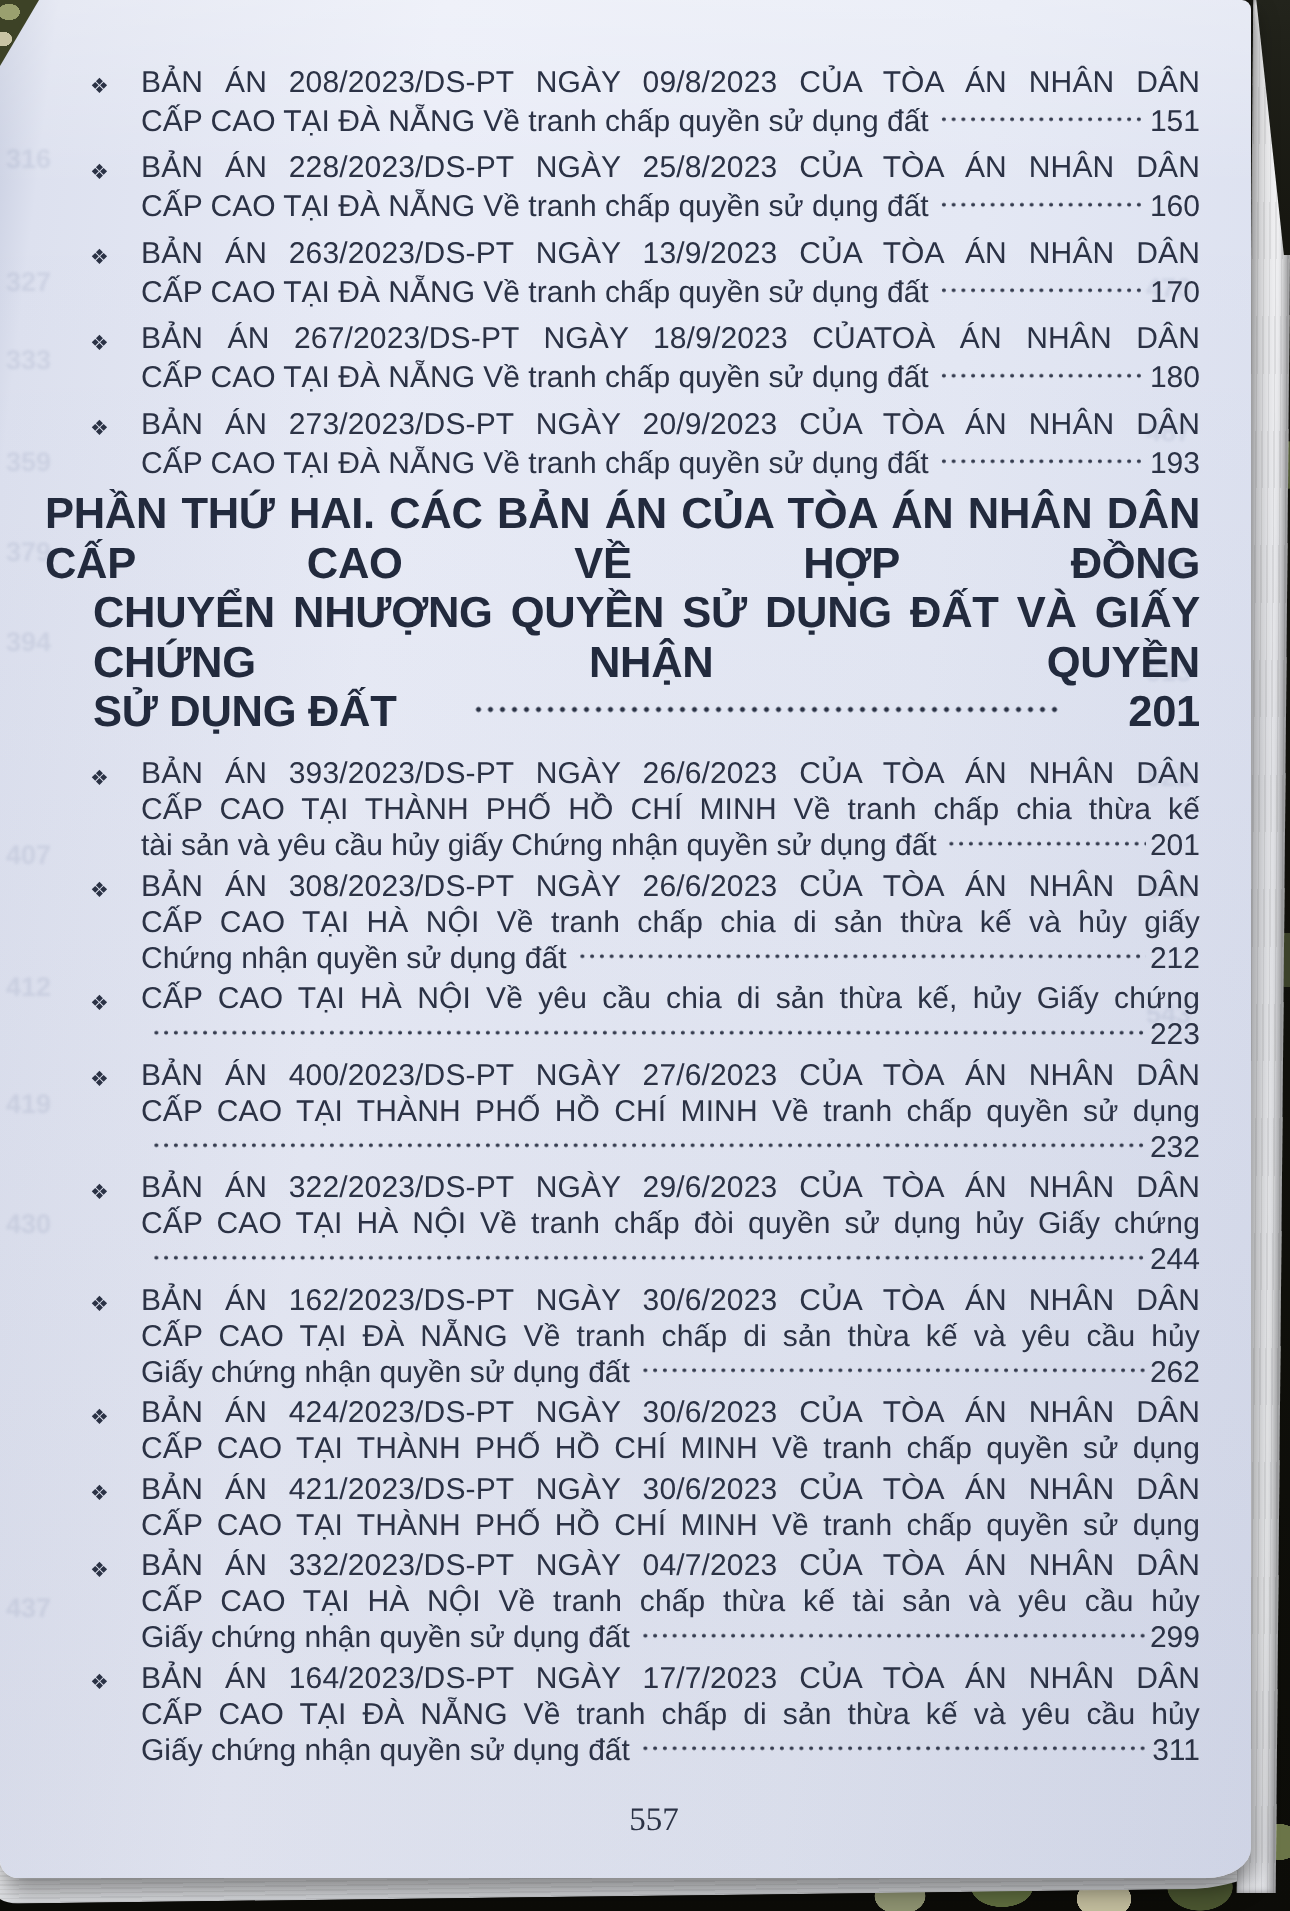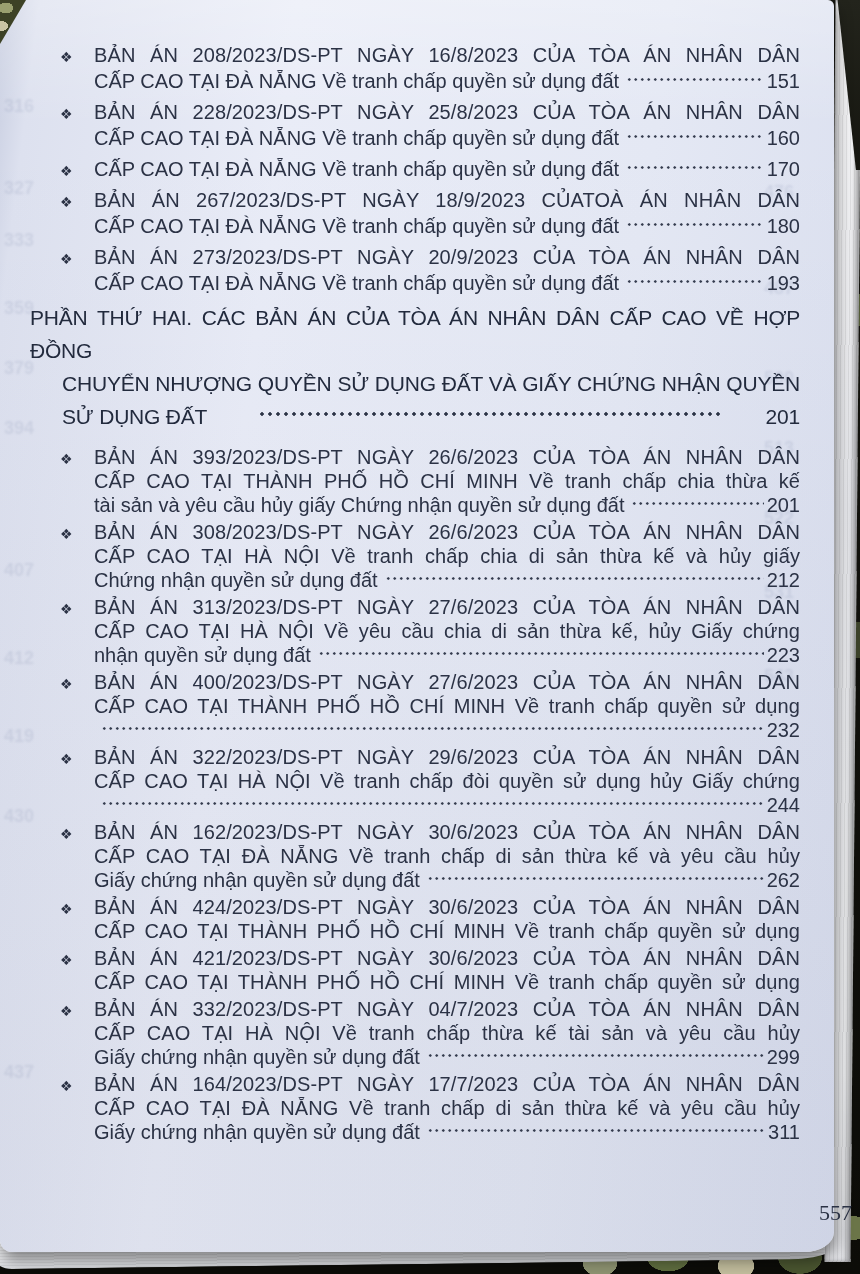--- a/index.html
+++ b/index.html
@@ -77,34 +77,34 @@
   .lastline{display:flex;align-items:center;width:706px;}
   .lastline .txt{white-space:nowrap;}
   .dots{
     flex:1 1 auto;min-width:26px;height:7px;margin:0 3px 4px 7px;
     background-image:radial-gradient(circle,rgba(43,50,69,.95) 1.05px,rgba(43,50,69,0) 1.45px);
     background-size:6.5px 7px;background-repeat:repeat-x;background-position:0 100%;
   }
   .pg{white-space:nowrap;}
   
   .heading{
-    margin:2px 0 12px 0;font-weight:400;font-size:21px;line-height:33px;
+    margin:2px 0 12px 0;font-weight:700;font-size:29px;line-height:33px;
     color:#222a3d;letter-spacing:-0.2px;width:770px;
   }
   .heading .h1{text-align:justify;text-align-last:justify;}
   .heading .ind{margin-left:32px;width:738px;}
   .heading .lastline{width:738px;gap:41px;}
   .heading .dots{
     height:8px;margin:0 3px 6px 10px;
     background-image:radial-gradient(circle,rgba(34,42,61,.95) 1.5px,rgba(34,42,61,0) 1.9px);
     background-size:8px 8px;
   }
   
   .folio{
-    position:absolute;left:20px;top:1200px;width:832px;text-align:right;
+    position:absolute;left:20px;top:1200px;width:832px;text-align:center;
     font-family:"Liberation Serif",serif;font-size:22px;color:#2b3245;
   }
   
   .ghost{
     position:absolute;font-size:18px;font-weight:700;color:#6e7b9e;
     opacity:.15;filter:blur(1.1px);
   }
   .ghost.gl{left:4px;}
   .ghost.gr{left:764px;}
 </style>
@@ -135,38 +135,39 @@
   <span class="ghost gr" style="top:438px">513</span>
   <span class="ghost gr" style="top:508px">522</span>
   <span class="ghost gr" style="top:582px">531</span>
   <span class="ghost gr" style="top:666px">543</span>
 
   <div class="content">
 
     <div class="part1">
       <div class="entry">
         <span class="bullet">❖</span>
-        <div class="l jline">BẢN ÁN 208/2023/DS-PT NGÀY 16/8/2023 CỦA TÒA ÁN NHÂN DÂN</div>
+        <div class="l jline">BẢN ÁN 208/2023/DS-PT NGÀY 09/8/2023 CỦA TÒA ÁN NHÂN DÂN</div>
         <div class="l lastline">
           <span class="txt">CẤP CAO TẠI ĐÀ NẴNG Về tranh chấp quyền sử dụng đất</span>
           <span class="dots"></span>
           <span class="pg">151</span>
         </div>
       </div>
       <div class="entry">
         <span class="bullet">❖</span>
         <div class="l jline">BẢN ÁN 228/2023/DS-PT NGÀY 25/8/2023 CỦA TÒA ÁN NHÂN DÂN</div>
         <div class="l lastline">
           <span class="txt">CẤP CAO TẠI ĐÀ NẴNG Về tranh chấp quyền sử dụng đất</span>
           <span class="dots"></span>
           <span class="pg">160</span>
         </div>
       </div>
       <div class="entry">
         <span class="bullet">❖</span>
+        <div class="l jline">BẢN ÁN 263/2023/DS-PT NGÀY 13/9/2023 CỦA TÒA ÁN NHÂN DÂN</div>
         <div class="l lastline">
           <span class="txt">CẤP CAO TẠI ĐÀ NẴNG Về tranh chấp quyền sử dụng đất</span>
           <span class="dots"></span>
           <span class="pg">170</span>
         </div>
       </div>
       <div class="entry">
         <span class="bullet">❖</span>
         <div class="l jline">BẢN ÁN 267/2023/DS-PT NGÀY 18/9/2023 CỦATOÀ ÁN NHÂN DÂN</div>
         <div class="l lastline">
@@ -212,24 +213,22 @@
         <div class="l jline">BẢN ÁN 308/2023/DS-PT NGÀY 26/6/2023 CỦA TÒA ÁN NHÂN DÂN</div>
         <div class="l jline">CẤP CAO TẠI HÀ NỘI Về tranh chấp chia di sản thừa kế và hủy giấy</div>
         <div class="l lastline">
           <span class="txt">Chứng nhận quyền sử dụng đất</span>
           <span class="dots"></span>
           <span class="pg">212</span>
         </div>
       </div>
       <div class="entry">
         <span class="bullet">❖</span>
-        <div class="l jline">BẢN ÁN 313/2023/DS-PT NGÀY 27/6/2023 CỦA TÒA ÁN NHÂN DÂN</div>
         <div class="l jline">CẤP CAO TẠI HÀ NỘI Về yêu cầu chia di sản thừa kế, hủy Giấy chứng</div>
         <div class="l lastline">
-          <span class="txt">nhận quyền sử dụng đất</span>
           <span class="dots"></span>
           <span class="pg">223</span>
         </div>
       </div>
       <div class="entry">
         <span class="bullet">❖</span>
         <div class="l jline">BẢN ÁN 400/2023/DS-PT NGÀY 27/6/2023 CỦA TÒA ÁN NHÂN DÂN</div>
         <div class="l jline">CẤP CAO TẠI THÀNH PHỐ HỒ CHÍ MINH Về tranh chấp quyền sử dụng</div>
         <div class="l lastline">
           <span class="dots"></span>

